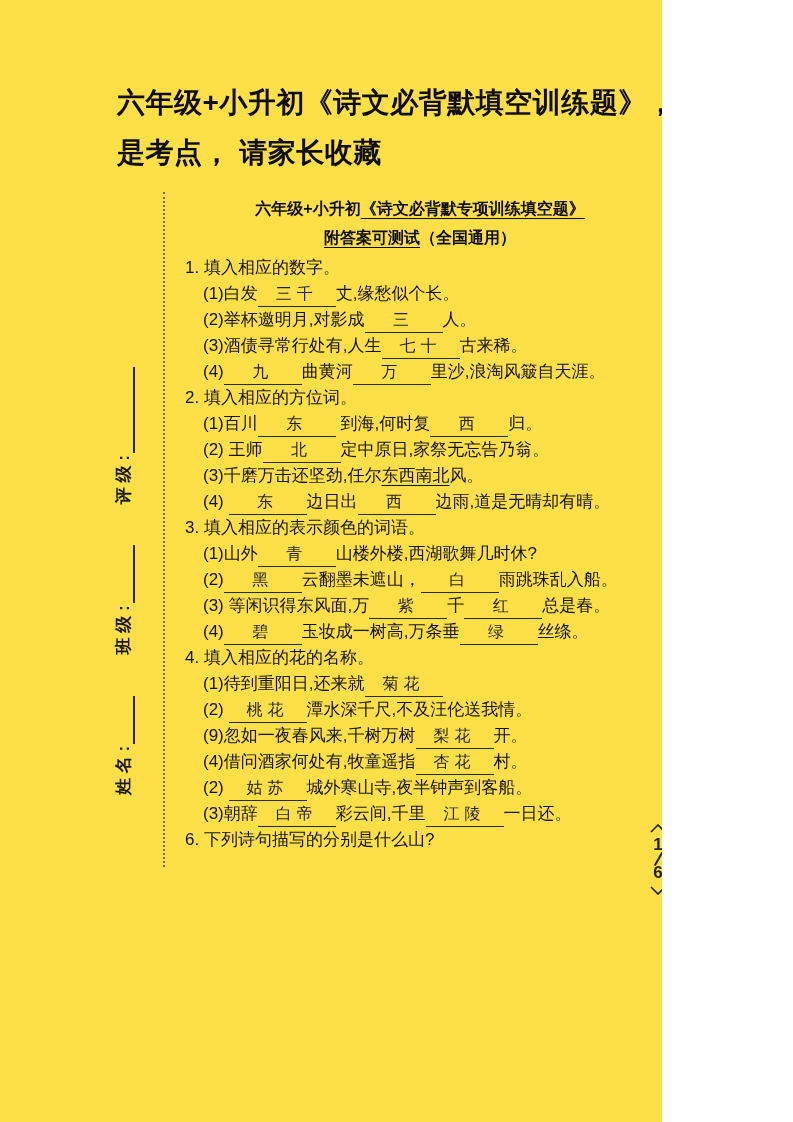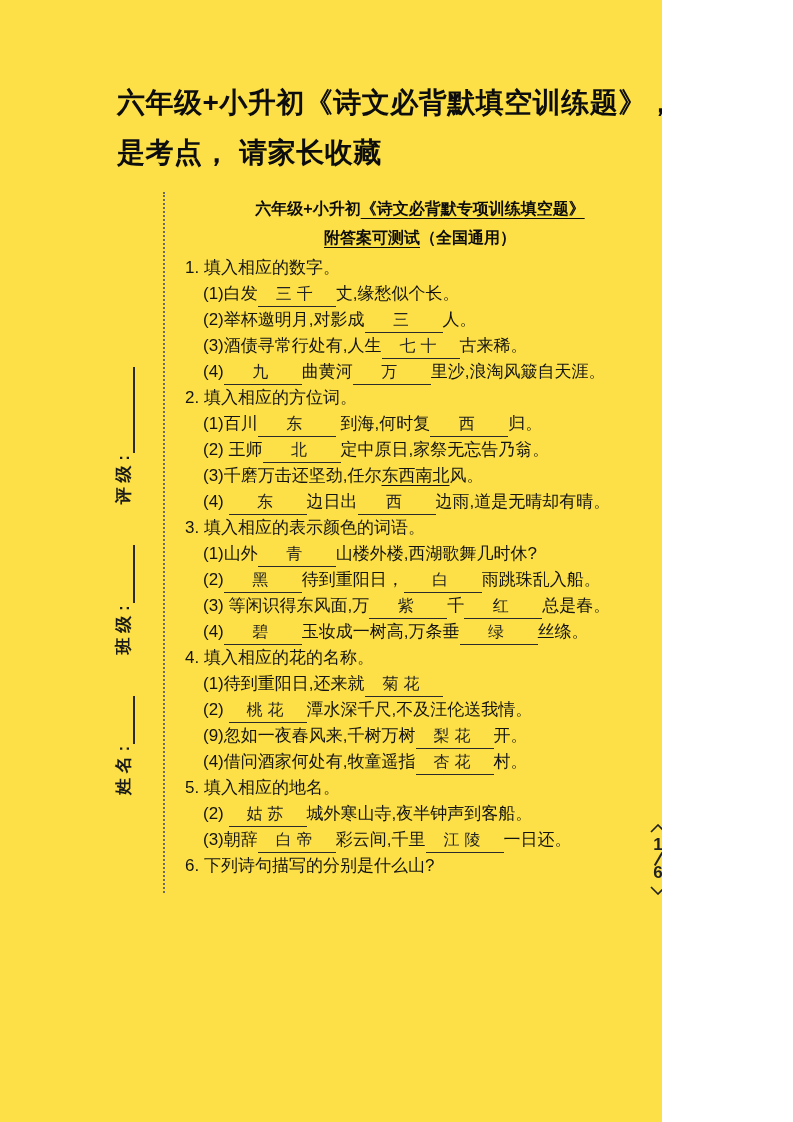--- a/index.html
+++ b/index.html
@@ -90,33 +90,32 @@
         <div class="question">
           <div class="prompt">2. 填入相应的方位词。</div>
           <div class="line"><span class="t">(1)百川</span><span class="blank"><span class="ans">东</span></span><span class="t"> 到海,何时复</span><span class="blank"><span class="ans">西</span></span><span class="t">归。</span></div>
           <div class="line"><span class="t">(2) 王师</span><span class="blank"><span class="ans">北</span></span><span class="t">定中原日,家祭无忘告乃翁。</span></div>
           <div class="line"><span class="t">(3)千磨万击还坚劲,任尔</span><span class="ul">东西南北</span><span class="t">风。</span></div>
           <div class="line"><span class="t">(4) </span><span class="blank"><span class="ans">东</span></span><span class="t">边日出</span><span class="blank"><span class="ans">西</span></span><span class="t">边雨,道是无晴却有晴。</span></div>
         </div>
         <div class="question">
           <div class="prompt">3. 填入相应的表示颜色的词语。</div>
           <div class="line"><span class="t">(1)山外</span><span class="blank"><span class="ans">青</span></span><span class="t">山楼外楼,西湖歌舞几时休?</span></div>
-          <div class="line"><span class="t">(2)</span><span class="blank"><span class="ans">黑</span></span><span class="t">待到重阳日，</span><span class="blank"><span class="ans">白</span></span><span class="t">雨跳珠乱入船。</span></div>
+          <div class="line"><span class="t">(2)</span><span class="blank"><span class="ans">黑</span></span><span class="t">云翻墨未遮山，</span><span class="blank"><span class="ans">白</span></span><span class="t">雨跳珠乱入船。</span></div>
           <div class="line"><span class="t">(3) 等闲识得东风面,万</span><span class="blank"><span class="ans">紫</span></span><span class="t">千</span><span class="blank"><span class="ans">红</span></span><span class="t">总是春。</span></div>
           <div class="line"><span class="t">(4)</span><span class="blank"><span class="ans">碧</span></span><span class="t">玉妆成一树高,万条垂</span><span class="blank"><span class="ans">绿</span></span><span class="t">丝绦。</span></div>
         </div>
         <div class="question">
           <div class="prompt">4. 填入相应的花的名称。</div>
           <div class="line"><span class="t">(1)待到重阳日,还来就</span><span class="blank"><span class="ans">菊花</span></span></div>
           <div class="line"><span class="t">(2) </span><span class="blank"><span class="ans">桃花</span></span><span class="t">潭水深千尺,不及汪伦送我情。</span></div>
           <div class="line"><span class="t">(9)忽如一夜春风来,千树万树</span><span class="blank"><span class="ans">梨花</span></span><span class="t">开。</span></div>
           <div class="line"><span class="t">(4)借问酒家何处有,牧童遥指</span><span class="blank"><span class="ans">杏花</span></span><span class="t">村。</span></div>
         </div>
         <div class="question">
-          <div class="prompt">5. 填入相应的地名。</div>
           <div class="line"><span class="t">(2) </span><span class="blank"><span class="ans">姑苏</span></span><span class="t">城外寒山寺,夜半钟声到客船。</span></div>
           <div class="line"><span class="t">(3)朝辞</span><span class="blank"><span class="ans">白帝</span></span><span class="t">彩云间,千里</span><span class="blank"><span class="ans">江陵</span></span><span class="t">一日还。</span></div>
         </div>
         <div class="question">
           <div class="prompt">6. 下列诗句描写的分别是什么山?</div>
         </div>
       </div>
   </div>
 
   <div class="pagination">

